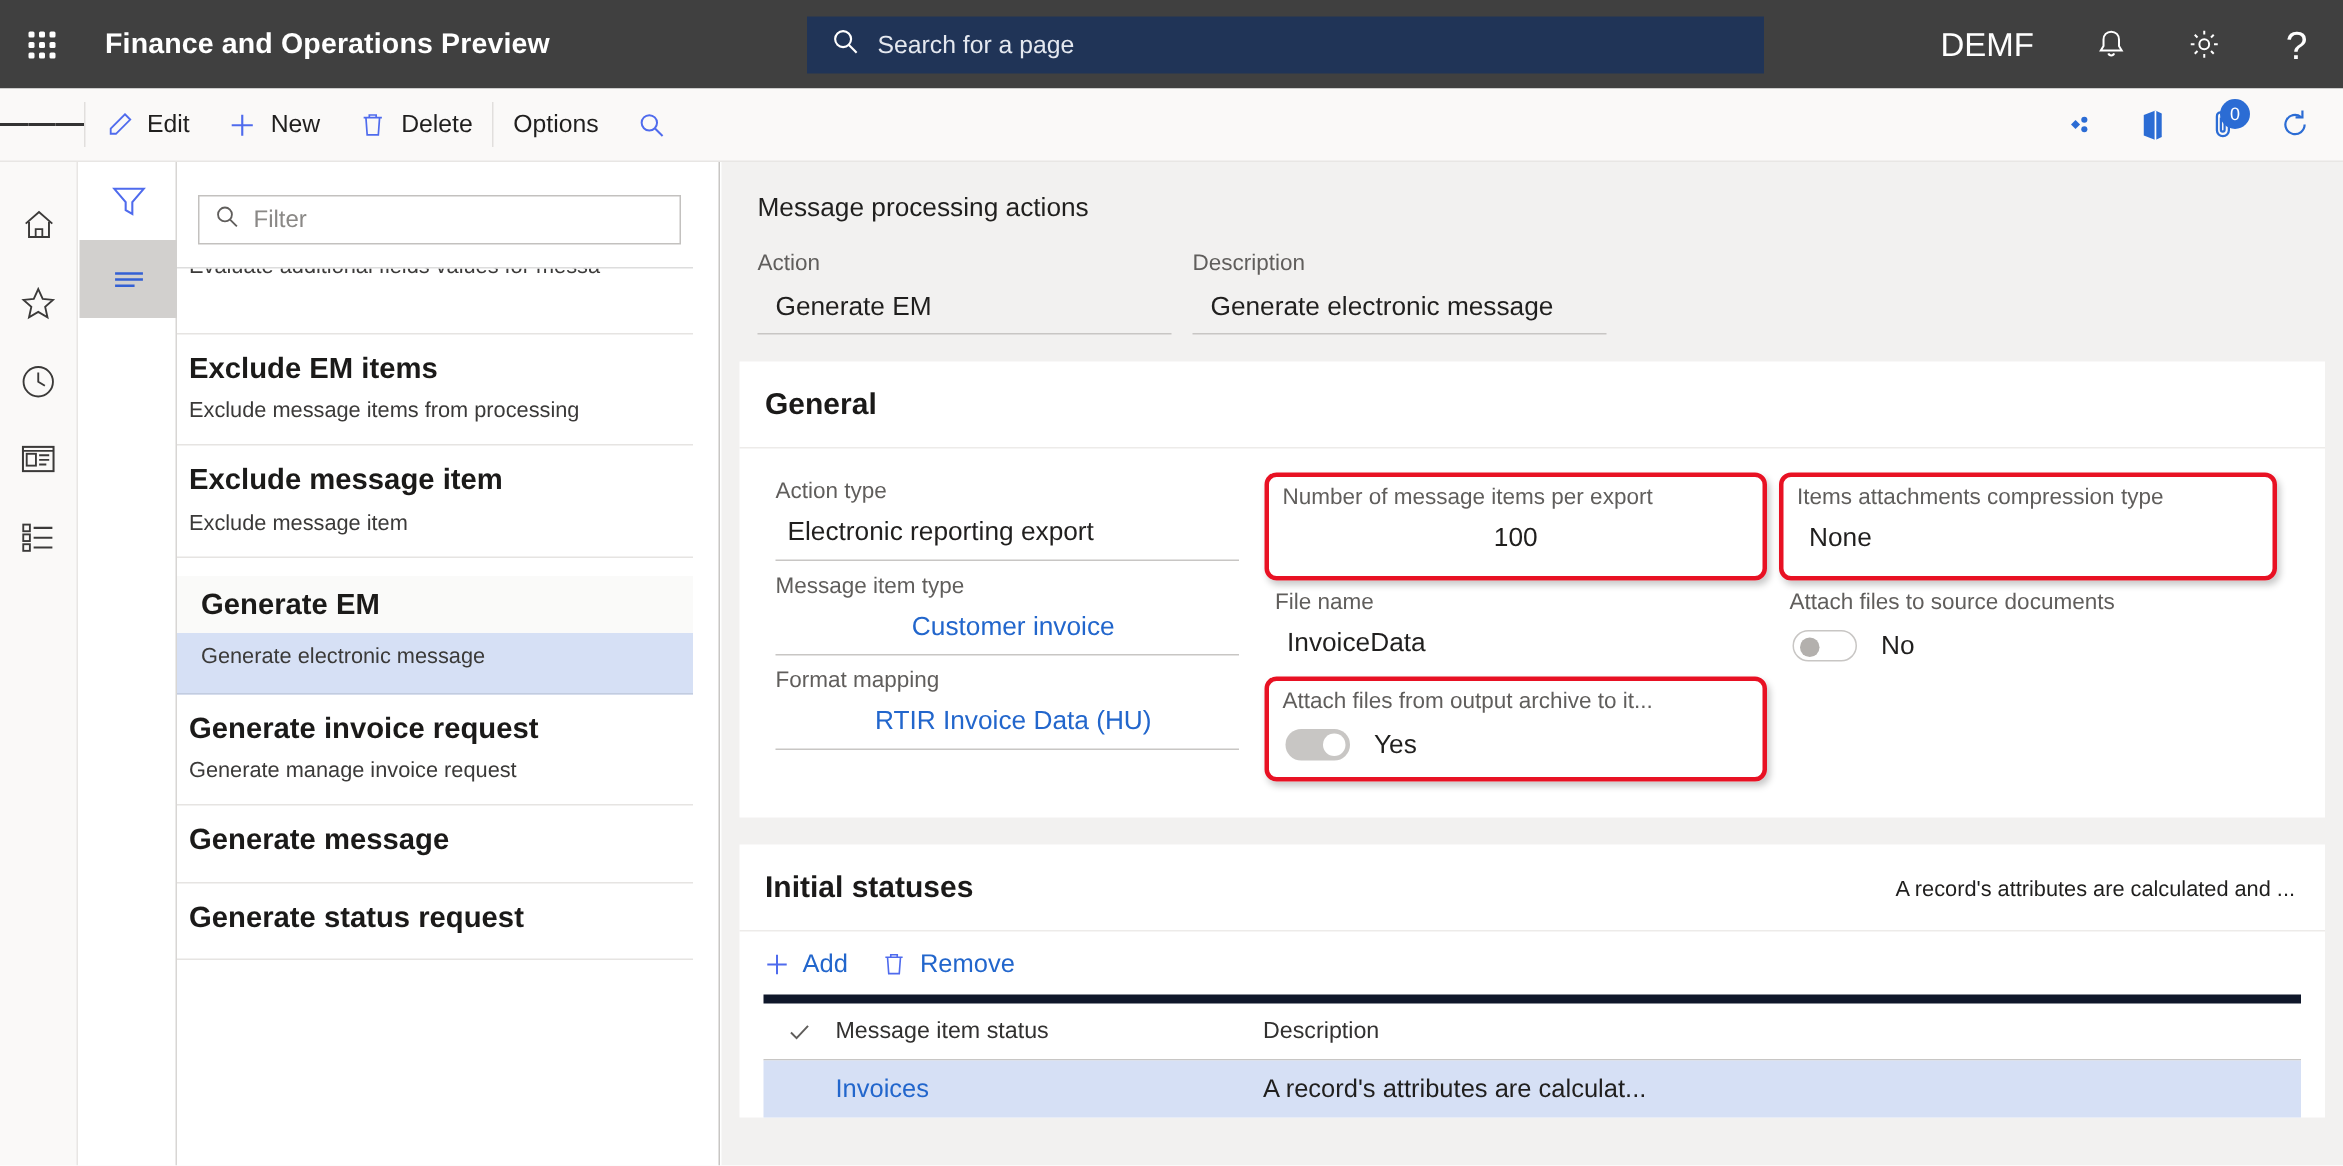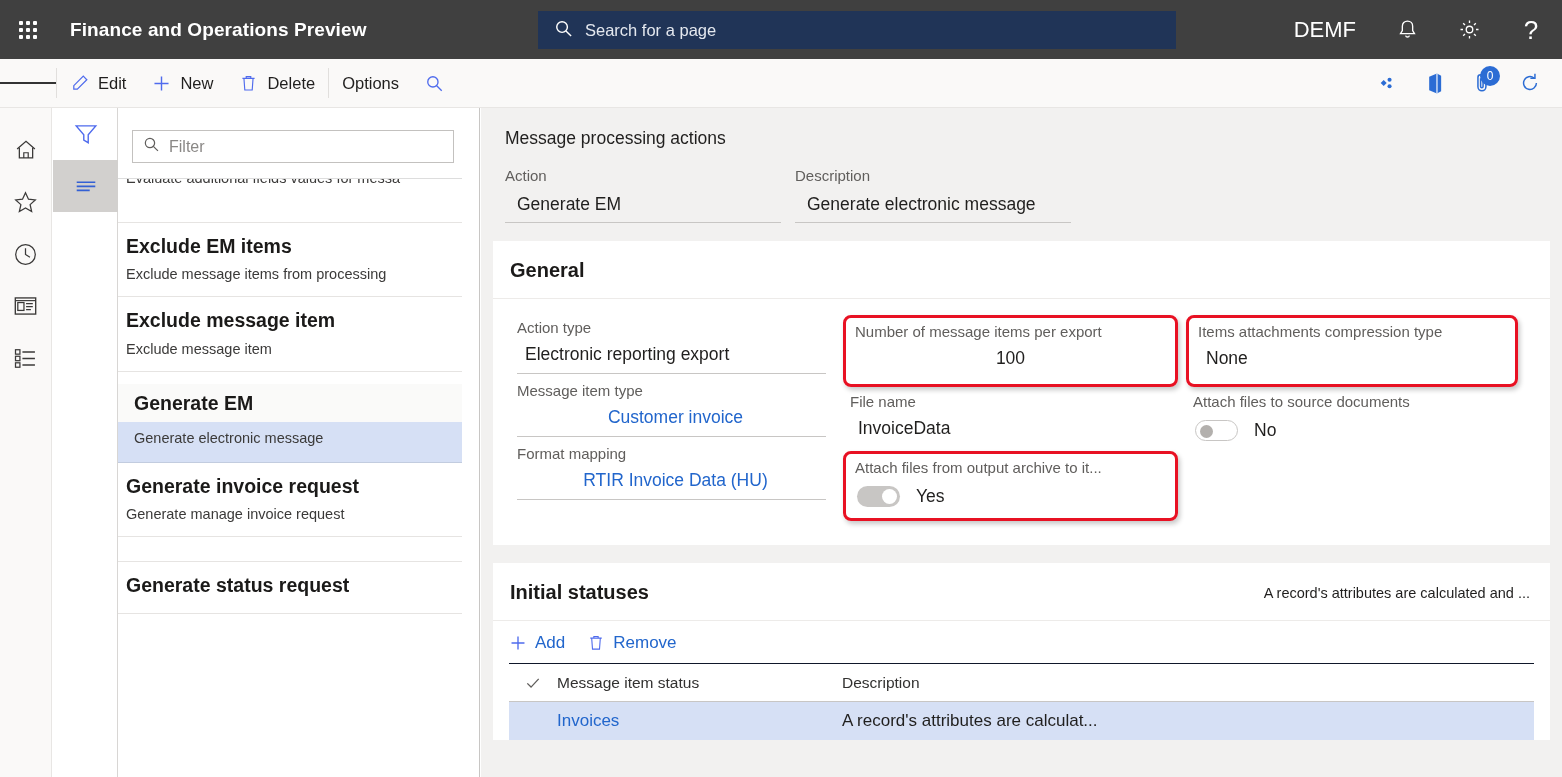--- a/index.html
+++ b/index.html
@@ -161,21 +161,21 @@
   .tog.on { background: #c8c6c4; }
   .tog.on .knob { position: absolute; right: 3px; top: 3px; width: 15px; height: 15px; border-radius: 50%; background: #fff; }
   .tog.off { background: #ffffff; border: 1px solid #c8c6c4; }
   .tog.off .knob { position: absolute; left: 4px; top: 4px; width: 13px; height: 13px; border-radius: 50%; background: #b3b0ad; }
   .togtxt { font-size: 17.5px; color: #201f1e; margin-left: 16px; }
 
   .gridbar { display: flex; align-items: center; padding: 12px 0 10px 16px; }
   .gbtn { display: flex; align-items: center; font-size: 17px; color: #2266cc; cursor: pointer; margin-right: 22px; }
   .gbtn .g { margin-right: 8px; display: flex; align-items: center; }
 
-  .tbl { margin: 0 16px 0 16px; border-top: 1px solid #0f172a; }
+  .tbl { margin: 0 16px 0 16px; border-top: 6px solid #0f172a; }
   .thead { display: flex; align-items: center; height: 38px; border-bottom: 1px solid #c8c6c4; }
   .th { font-size: 15.5px; color: #323130; }
   .th.chk { width: 48px; display: flex; justify-content: center; }
   .th.c1 { width: 285px; }
   .th.c2 { width: 300px; }
   .trow { display: flex; align-items: center; height: 38px; background: #d6e0f5; }
   .td { font-size: 17px; color: #201f1e; }
   .td.chk { width: 48px; }
   .td.c1 { width: 285px; color: #2266cc; }
   .td.c2 { width: 300px; }
@@ -399,20 +399,21 @@
           </div>
         <div class="d">Generate electronic message</div>
       </div>
 
       <div class="lrow">
         <div class="t">Generate invoice request</div>
         <div class="d">Generate manage invoice request</div>
       </div>
 
       <div class="lrow">
+        <div class="t">Generate message</div>
       </div>
 
       <div class="lrow">
         <div class="t">Generate status request</div>
       </div>
 
     </div>
 
     <div class="lscroll-track"></div>
     <div class="lscroll"></div>

